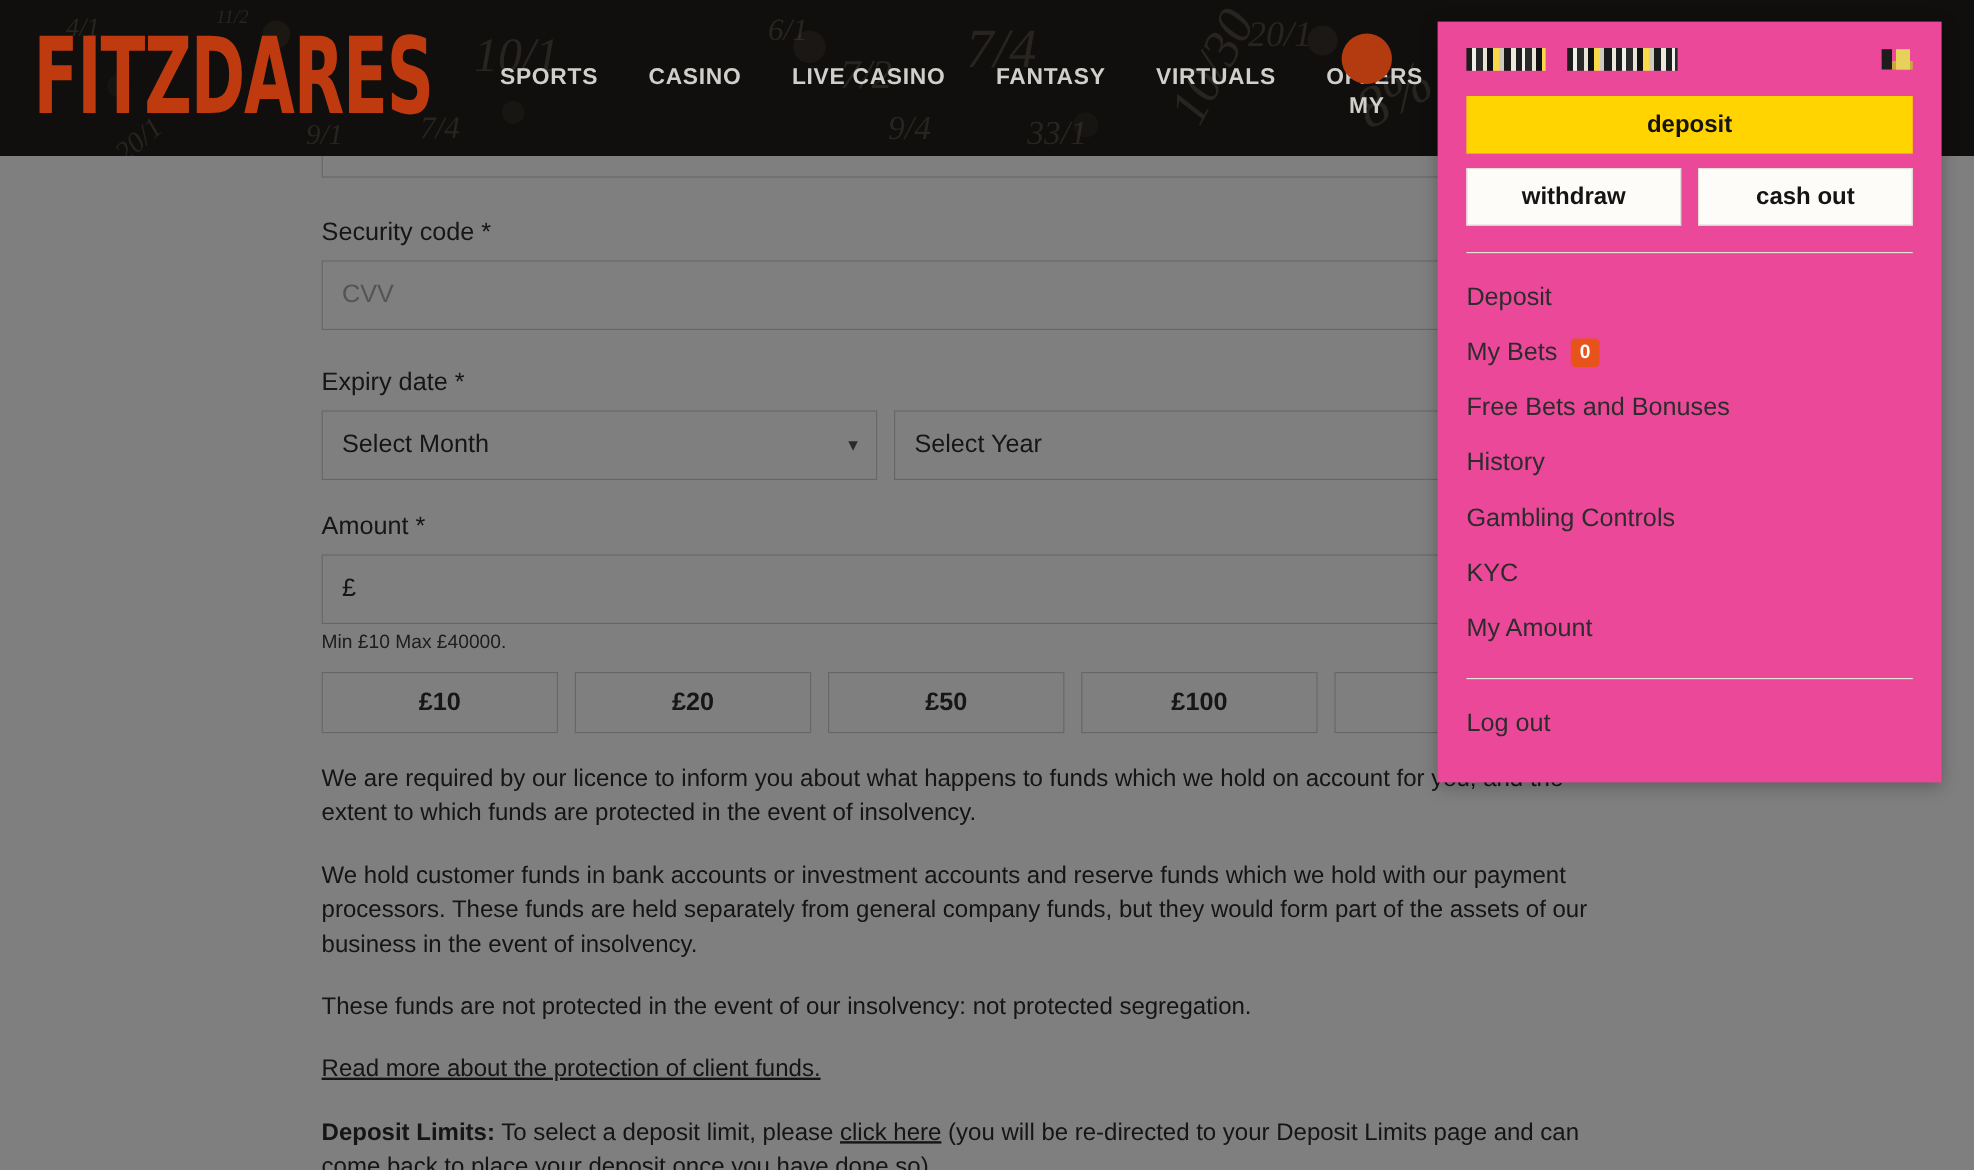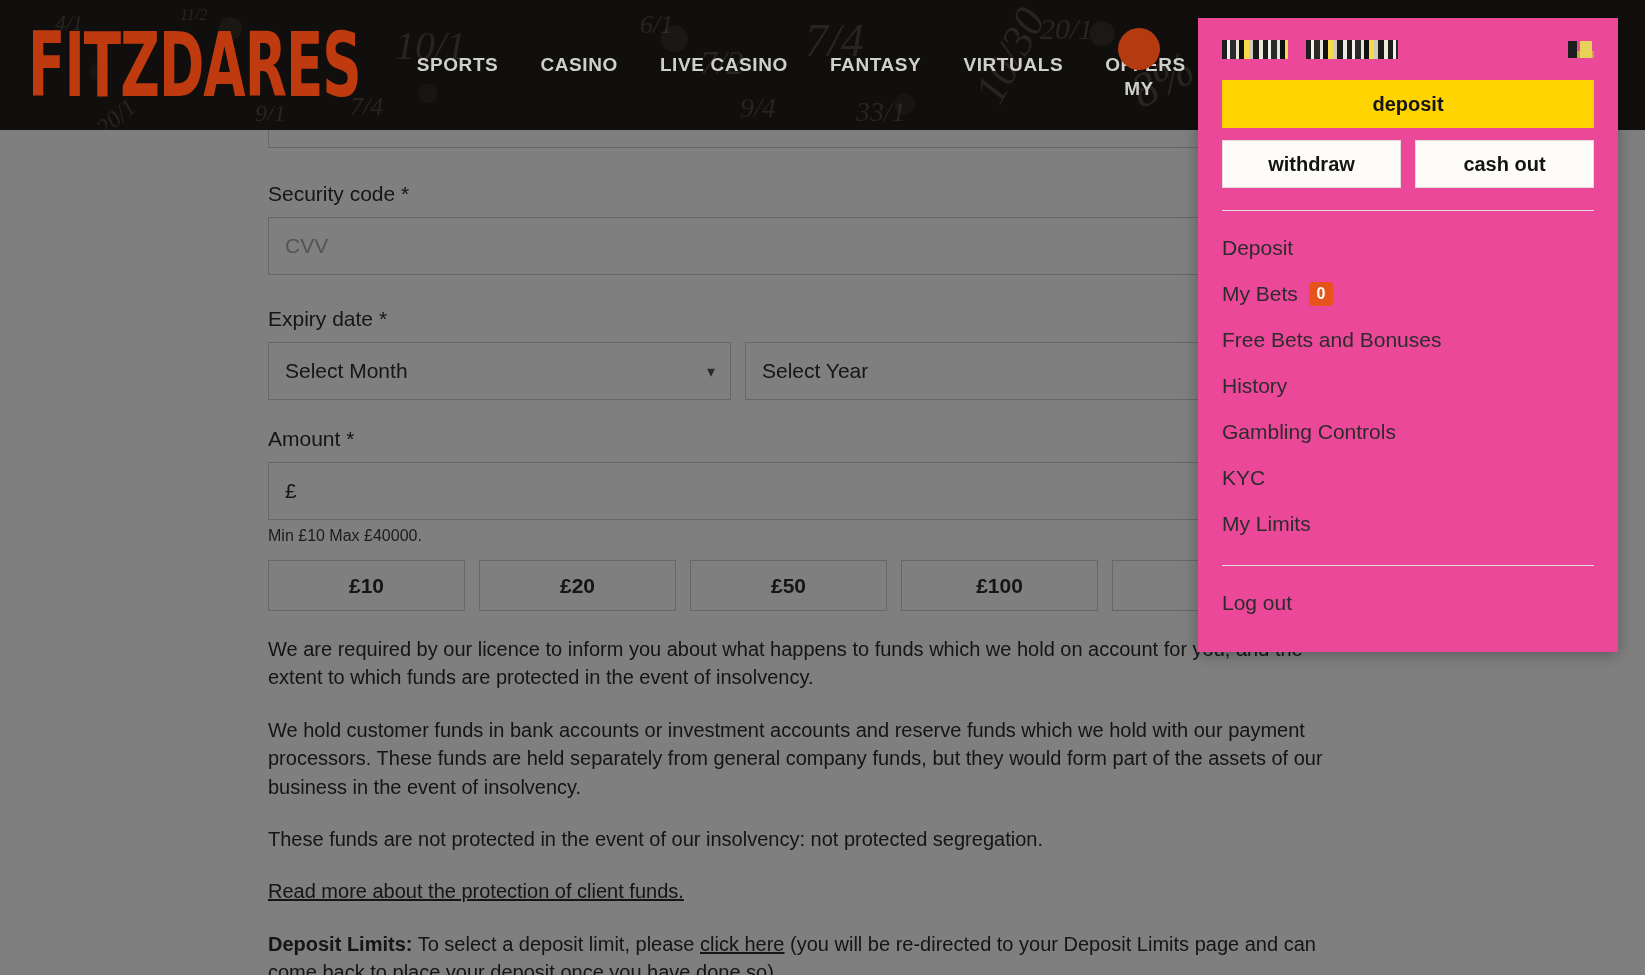--- a/index.html
+++ b/index.html
@@ -436,21 +436,21 @@
     <div class="panel-item">
       <span>History</span>
     </div>
     <div class="panel-item">
       <span>Gambling Controls</span>
     </div>
     <div class="panel-item">
       <span>KYC</span>
     </div>
     <div class="panel-item">
-      <span>My Limits</span>
+      <span>My Amount</span>
     </div>
 
     <div class="panel-divider bottom"></div>
 
     <div class="panel-item">
       <span>Log out</span>
     </div>
   </div>
 
 </div>

